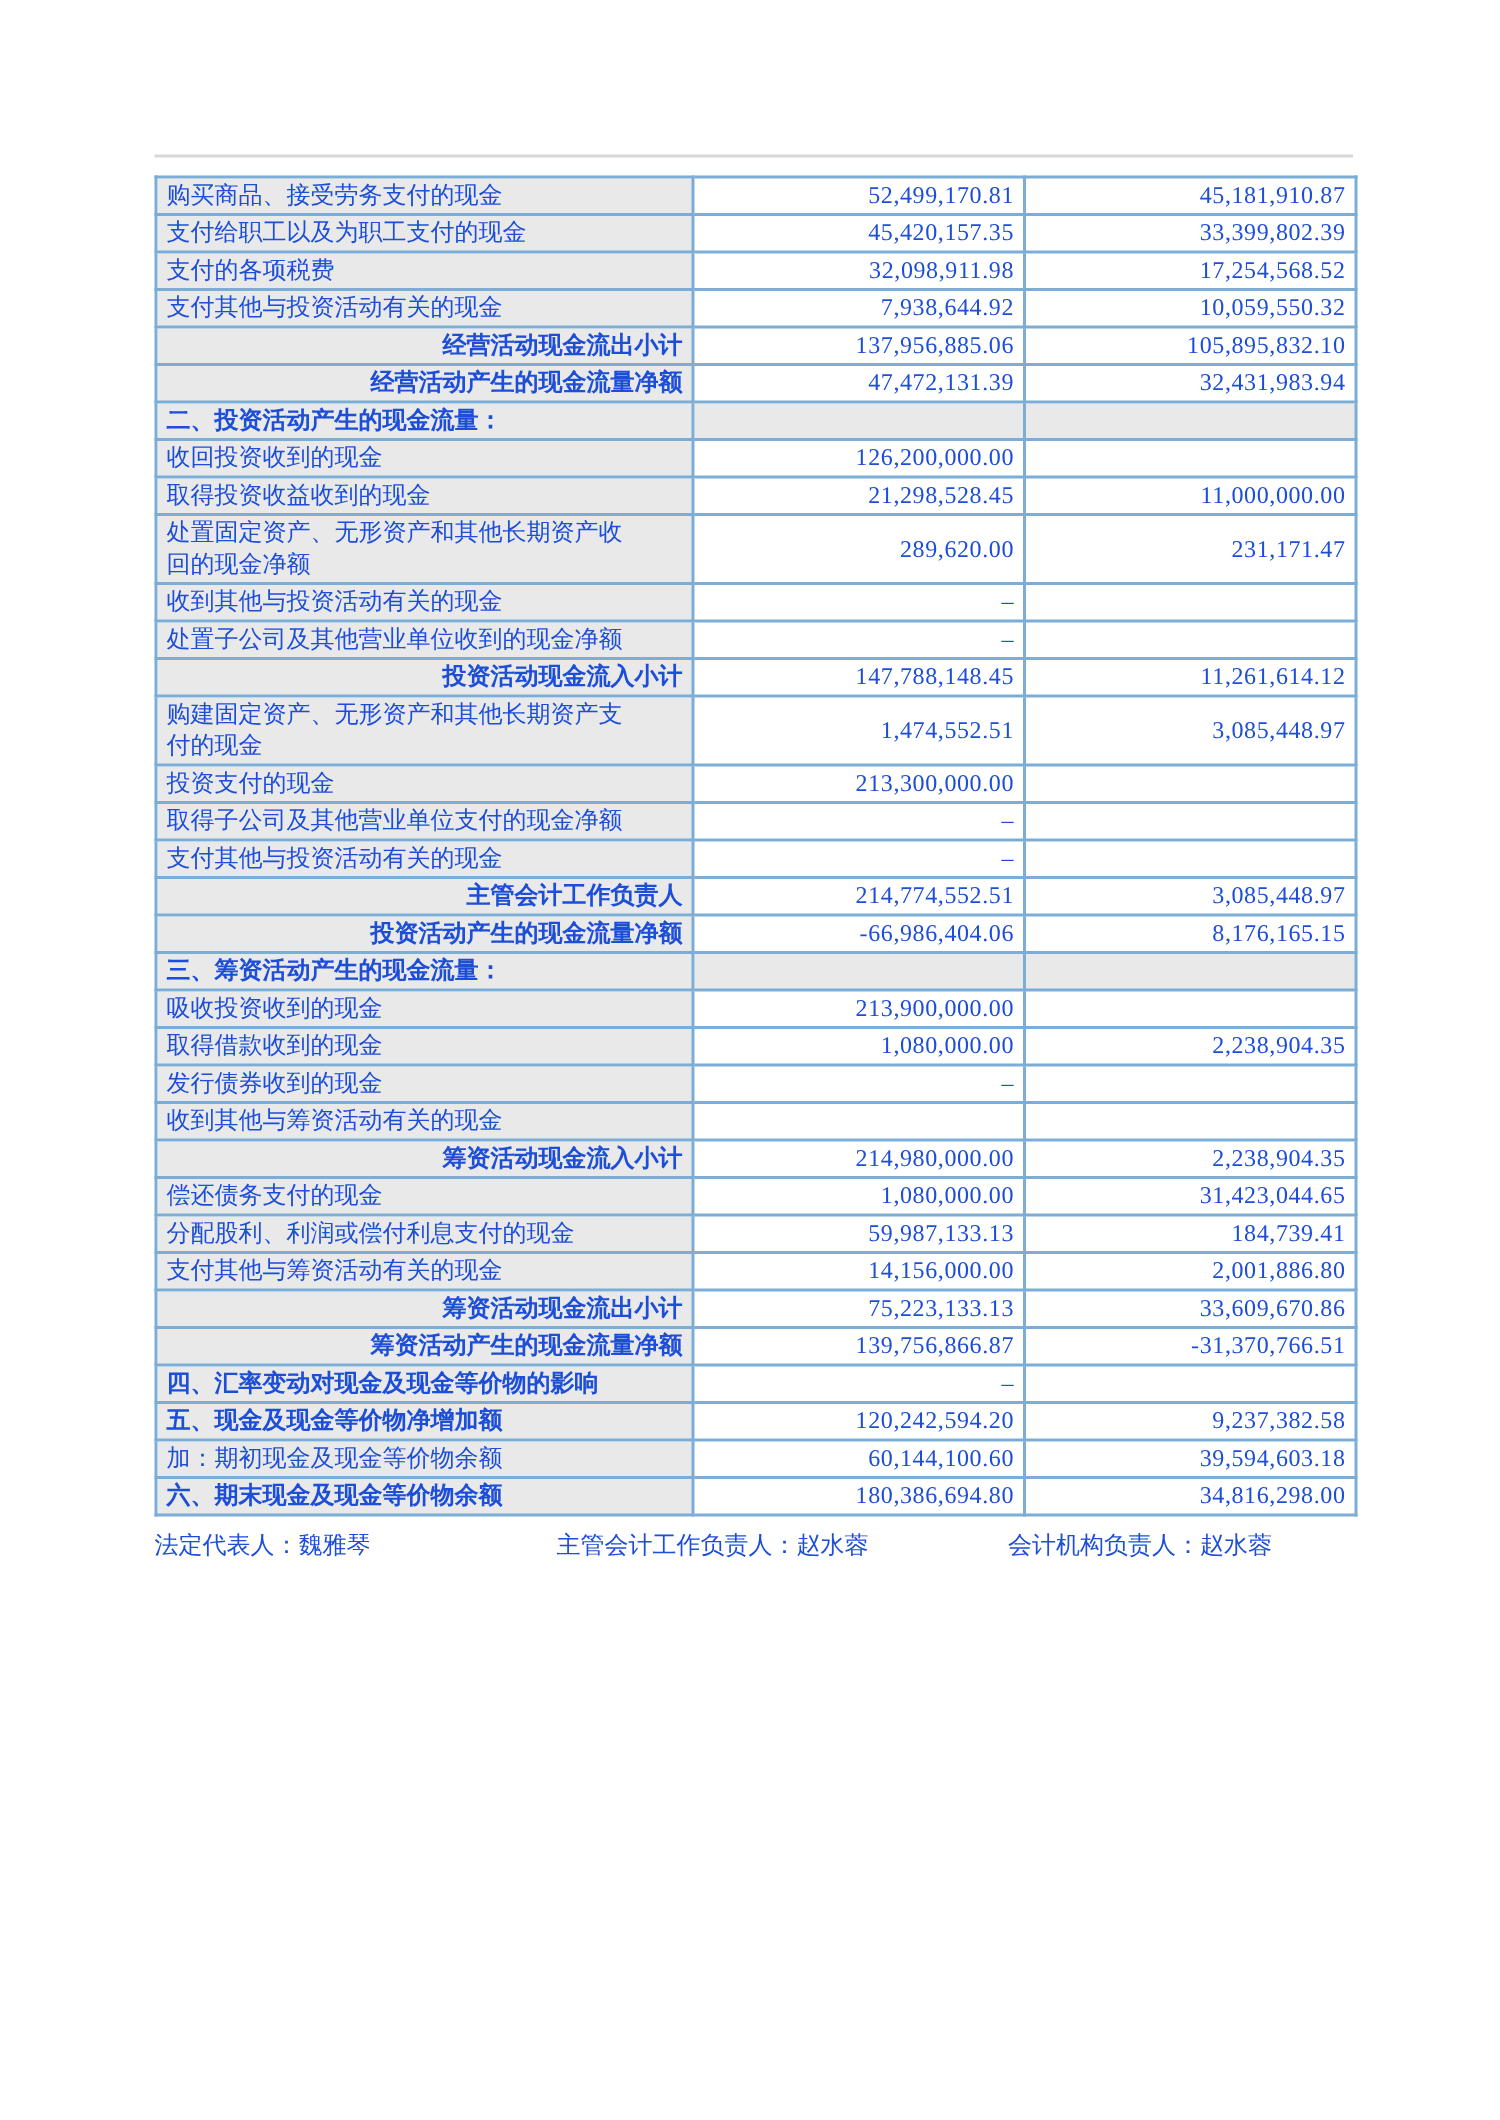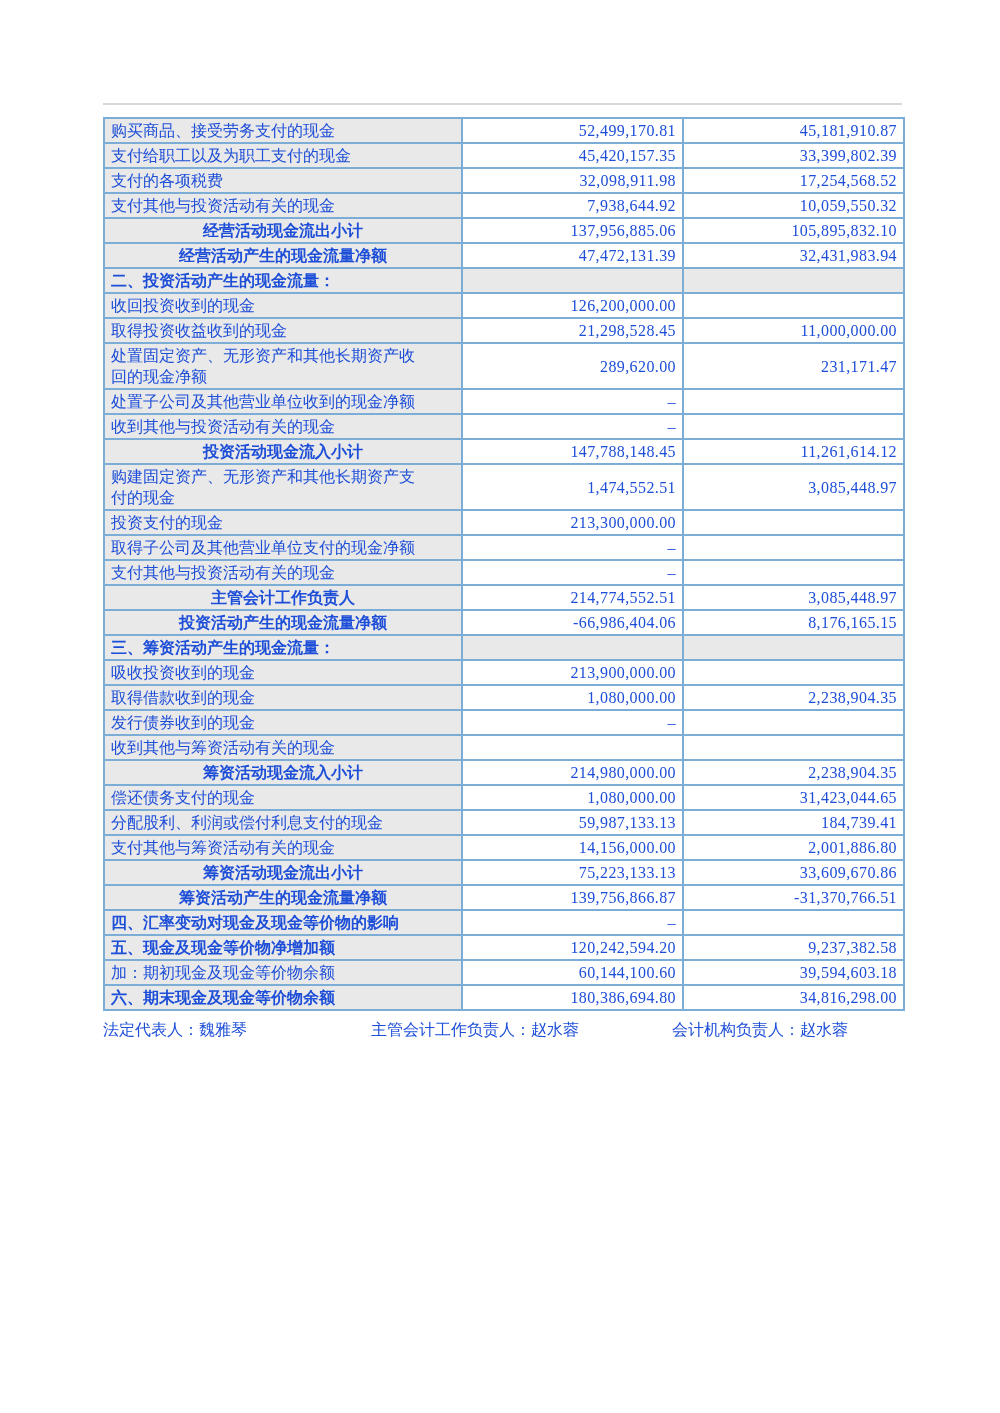--- a/index.html
+++ b/index.html
@@ -50,21 +50,21 @@
     padding-left: 9px;
     white-space: pre-line;
   }
   td.num {
     background: #ffffff;
     text-align: right;
     padding-right: 13px;
     letter-spacing: 0.4px;
   }
   tr.subtotal td.label {
-    text-align: center;
+    text-align: right;
     font-weight: bold;
     padding-left: 6px;
   }
   tr.section td.label { font-weight: bold; }
   tr.section td.num   { background: #e9e9e9; }
   tr.bold td.label    { font-weight: bold; }
   .footer {
     position: absolute;
     left: 103px;
     top: 1020px;
@@ -140,26 +140,26 @@
           <td class="num">21,298,528.45</td>
           <td class="num">11,000,000.00</td>
         </tr>
         <tr class="item">
           <td class="label">处置固定资产、无形资产和其他长期资产收
 回的现金净额</td>
           <td class="num">289,620.00</td>
           <td class="num">231,171.47</td>
         </tr>
         <tr class="item">
+          <td class="label">收到其他与投资活动有关的现金</td>
+          <td class="num">–</td>
+          <td class="num"></td>
+        </tr>
+        <tr class="item">
           <td class="label">处置子公司及其他营业单位收到的现金净额</td>
-          <td class="num">–</td>
-          <td class="num"></td>
-        </tr>
-        <tr class="item">
-          <td class="label">收到其他与投资活动有关的现金</td>
           <td class="num">–</td>
           <td class="num"></td>
         </tr>
         <tr class="subtotal">
           <td class="label">投资活动现金流入小计</td>
           <td class="num">147,788,148.45</td>
           <td class="num">11,261,614.12</td>
         </tr>
         <tr class="item">
           <td class="label">购建固定资产、无形资产和其他长期资产支

